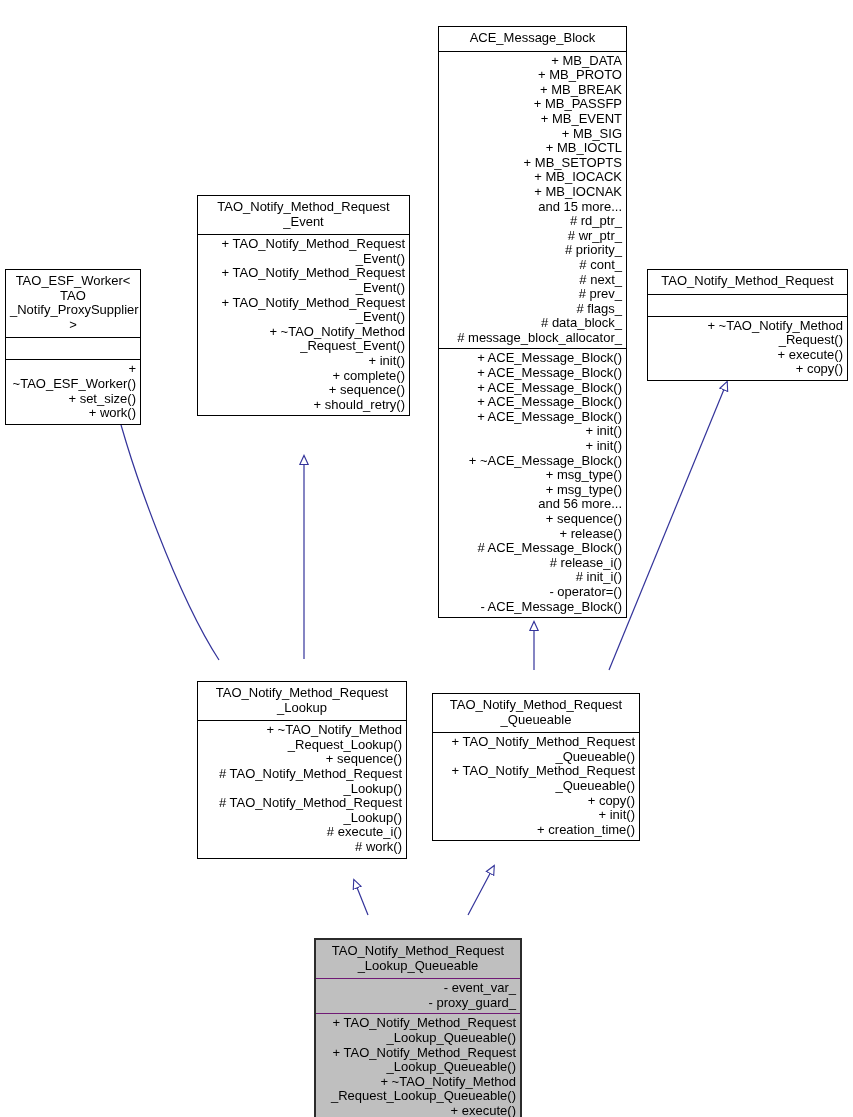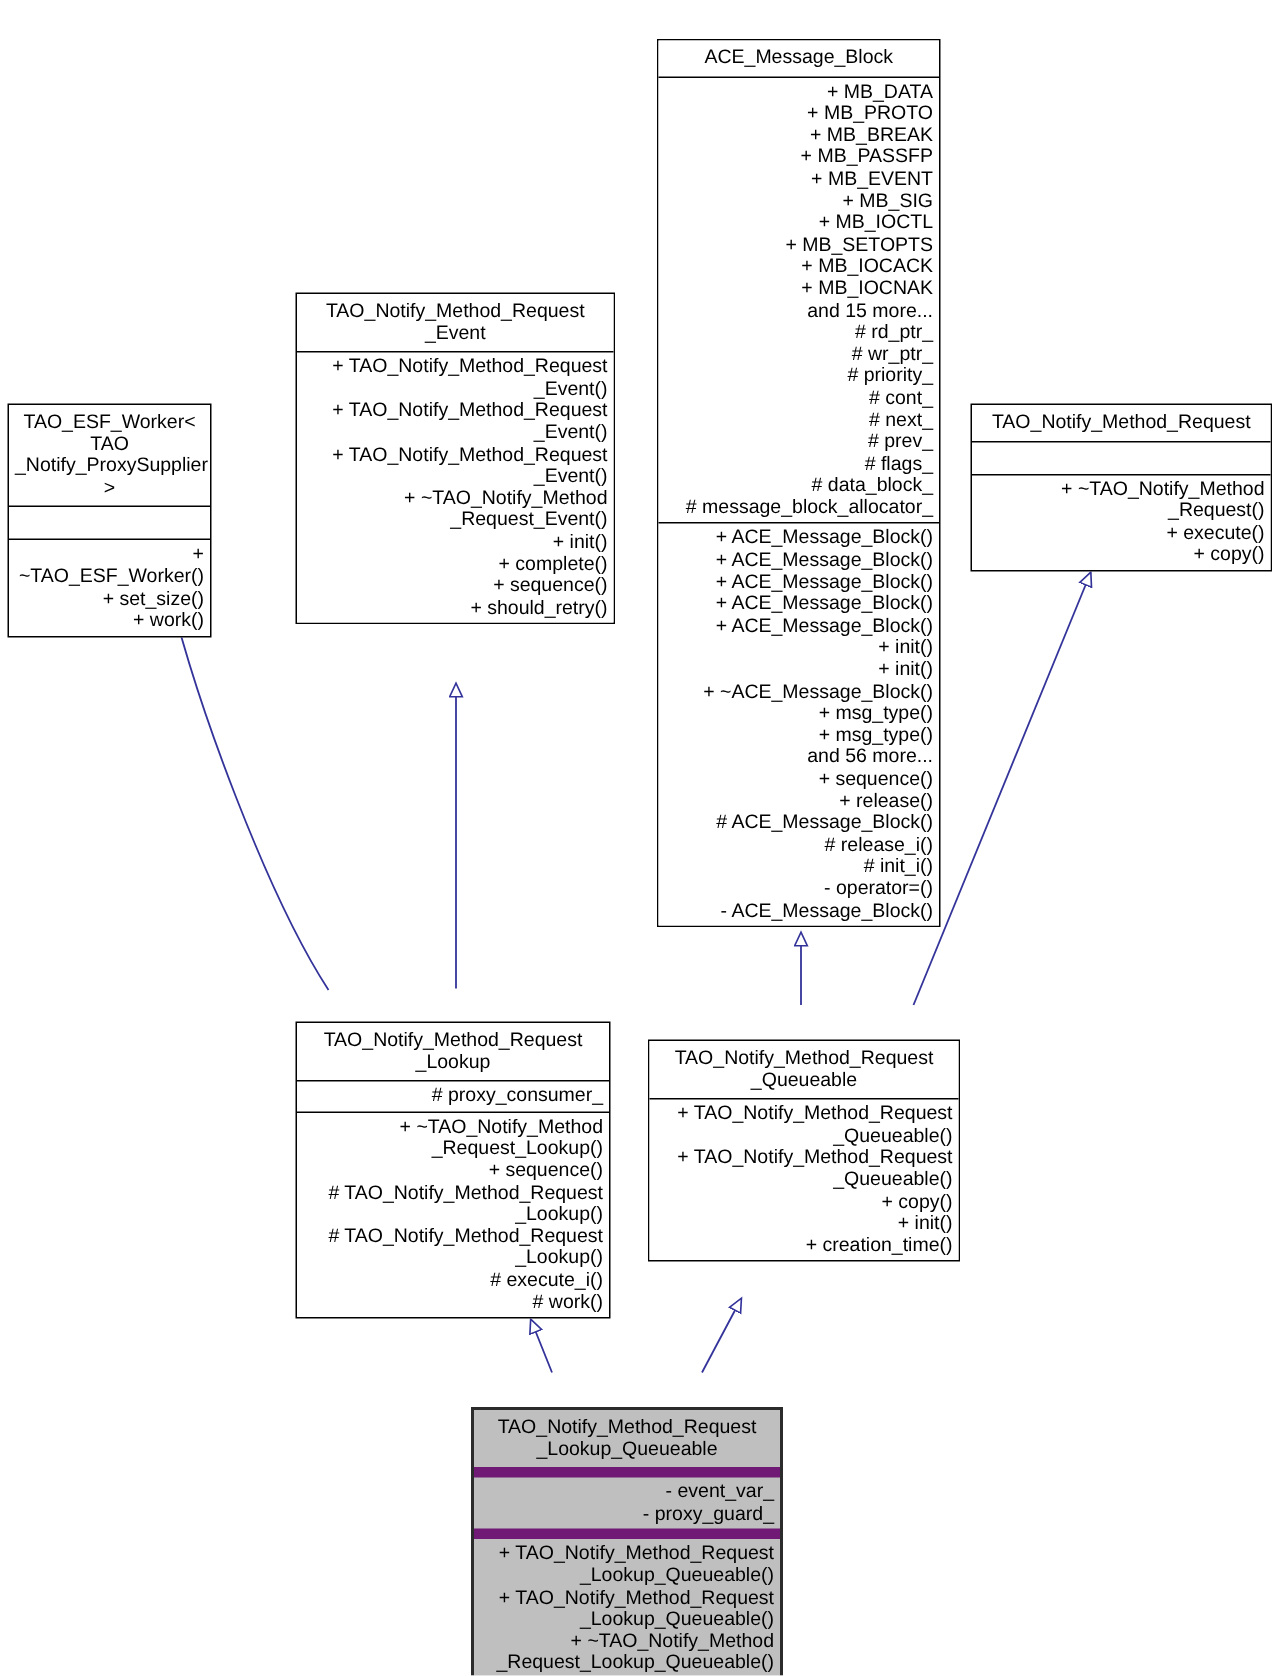--- a/index.html
+++ b/index.html
@@ -38,21 +38,21 @@
     margin-top: 22px;
   }
   .uml-class.highlight {
     background: #bfbfbf;
     border: 2px solid #2b2b2b;
   }
   .uml-class.highlight .compartment {
     background: #bfbfbf;
   }
   .uml-class.highlight .compartment + .compartment {
-    border-top: 7px solid #701a75;
+    border-top: 1px solid #701a75;
   }
   .compartment {
     padding: 2px 4px 3px 4px;
     background: #ffffff;
   }
   .compartment + .compartment {
     border-top: 1px solid #000000;
     text-align: right;
   }
   .cls-title {
@@ -182,23 +182,20 @@
       <div class="member">+ ~TAO_Notify_Method
 _Request()</div>
       <div class="member">+ execute()</div>
       <div class="member">+ copy()</div>
     </div>
   </div>
 
   <div class="uml-class" style="left:197px; top:659px; width:210px;">
     <div class="compartment cls-title">TAO_Notify_Method_Request
 _Lookup</div>
-    <div class="compartment attrs">
-      <div class="member"># proxy_consumer_</div>
-    </div>
     <div class="compartment ops">
       <div class="member">+ ~TAO_Notify_Method
 _Request_Lookup()</div>
       <div class="member">+ sequence()</div>
       <div class="member"># TAO_Notify_Method_Request
 _Lookup()</div>
       <div class="member"># TAO_Notify_Method_Request
 _Lookup()</div>
       <div class="member"># execute_i()</div>
       <div class="member"># work()</div>

